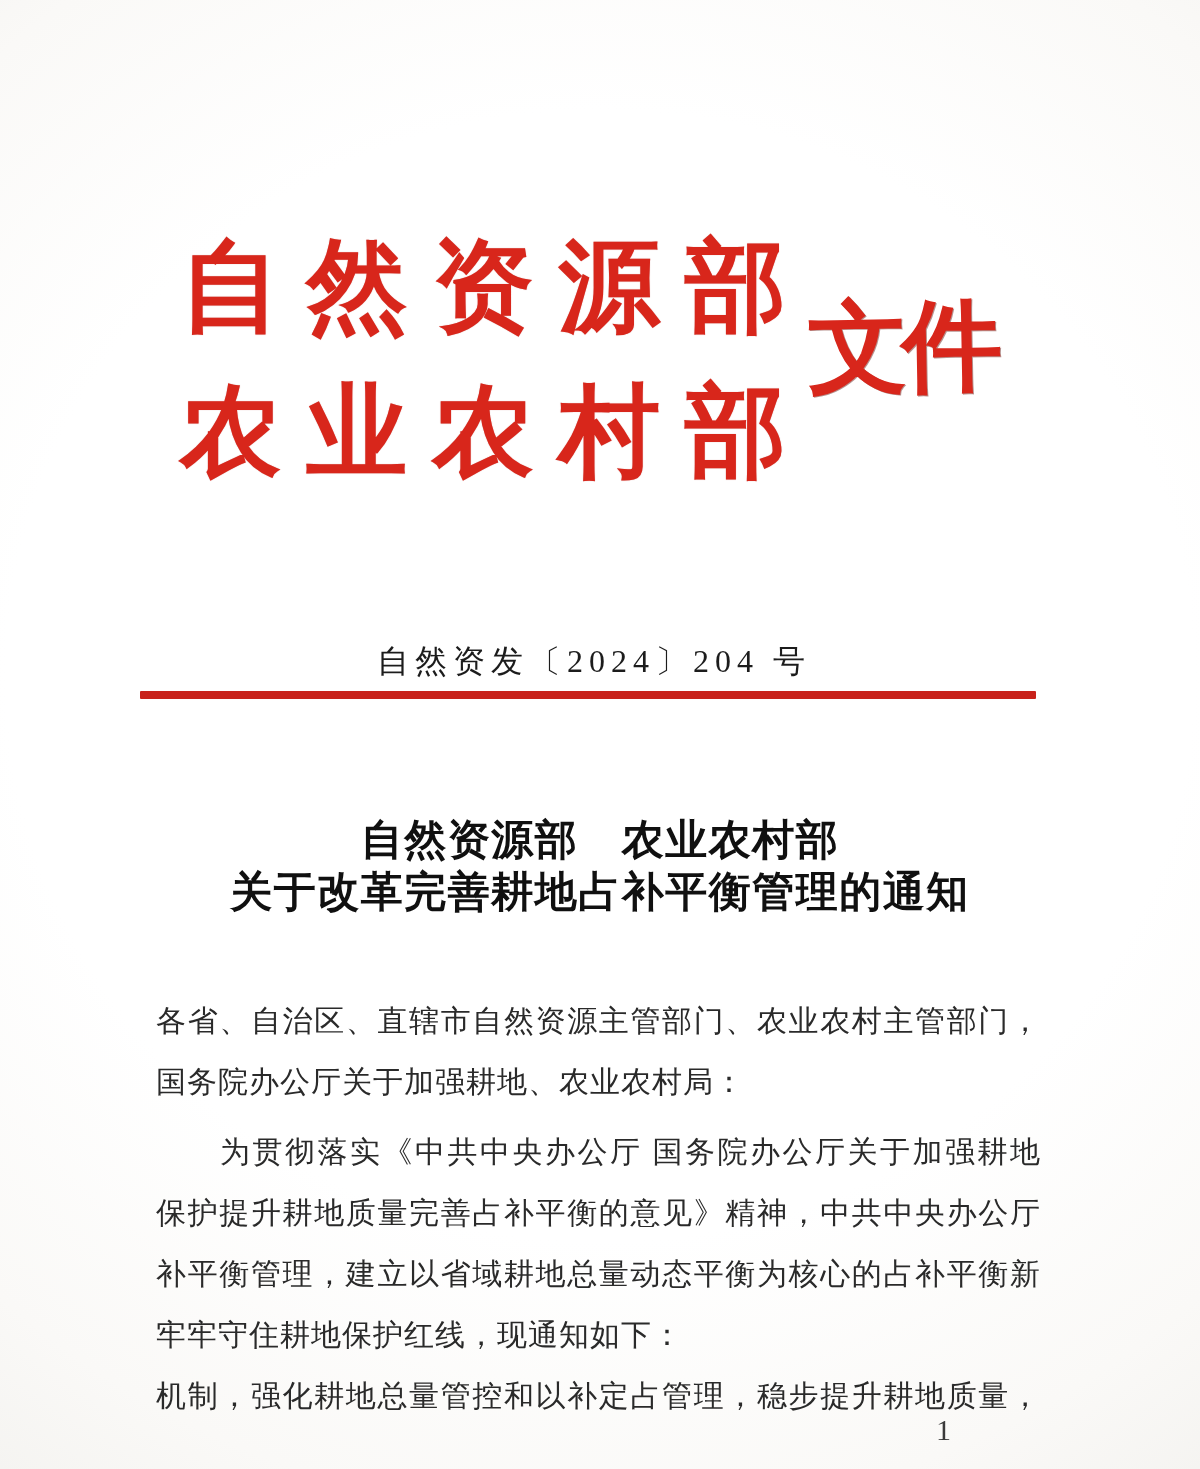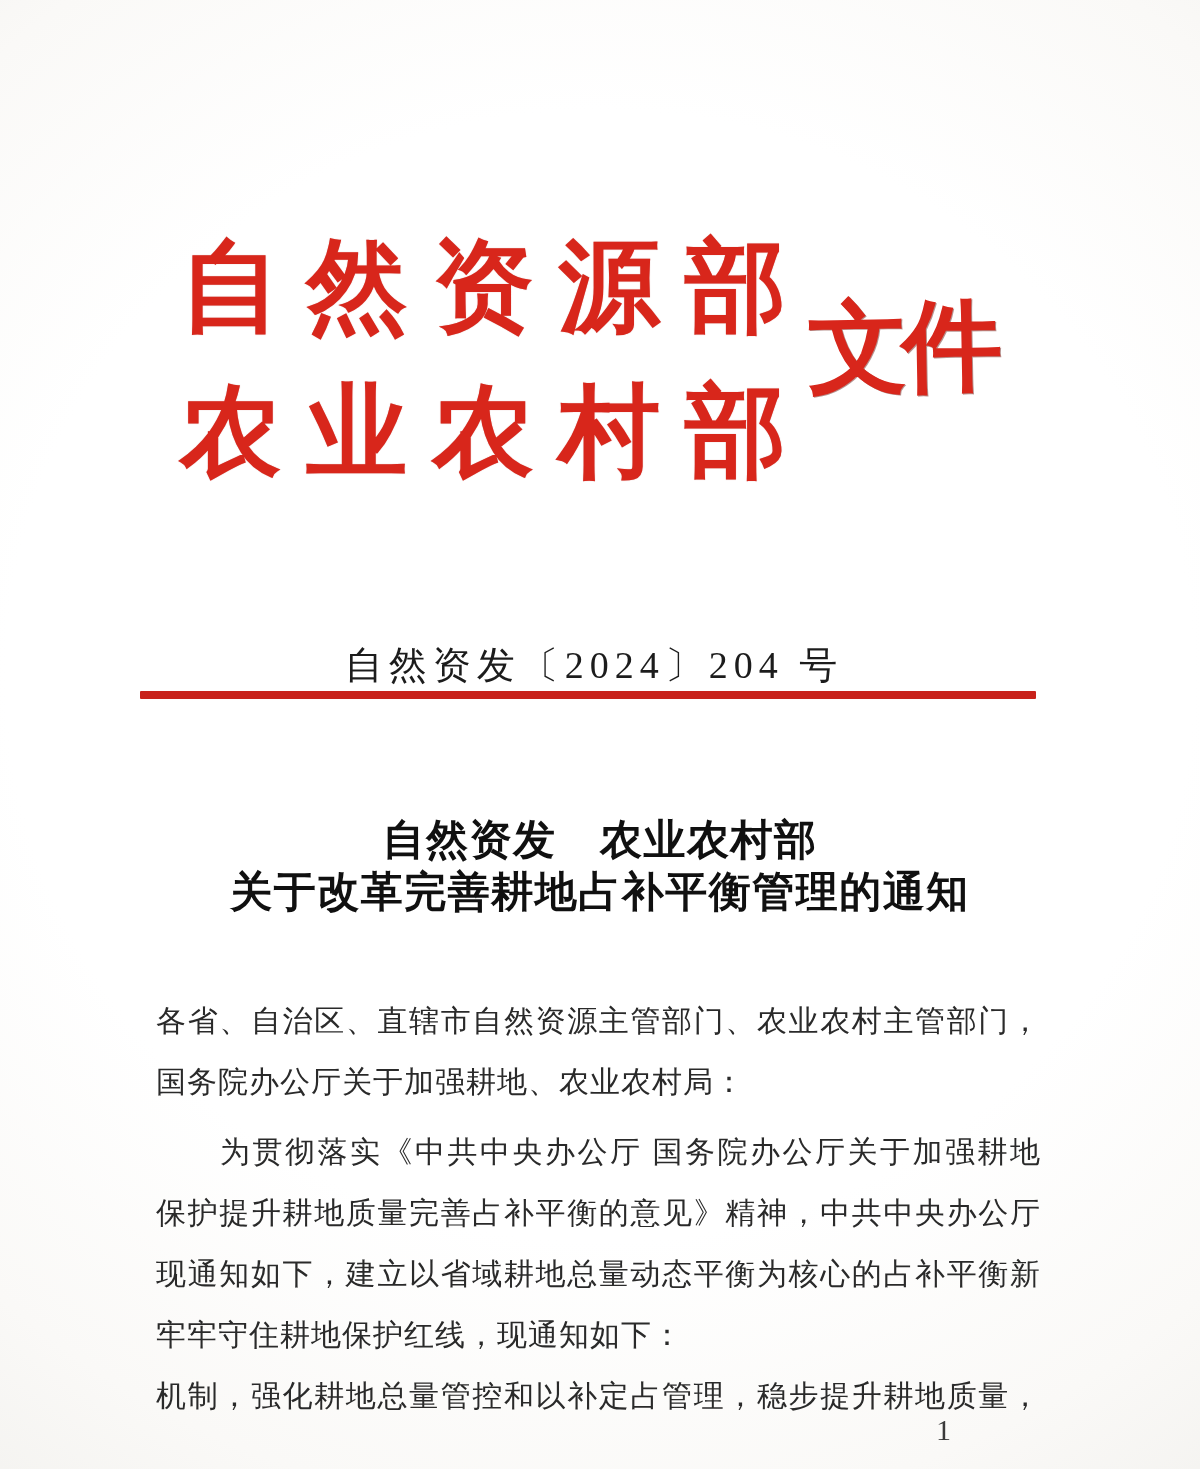--- a/index.html
+++ b/index.html
@@ -37,21 +37,21 @@
     letter-spacing:-6px;
     text-shadow:1px 1px 0 rgba(90,10,5,.45);
     transform:rotate(-1deg);
     white-space:nowrap;
   }
   
   .doc-number{
     position:absolute;left:0;top:640px;width:1188px;
     text-align:center;
     color:var(--ink);
-    font-size:38px;letter-spacing:6px;
+    font-size:32px;letter-spacing:6px;
     white-space:nowrap;
   }
   
   .red-rule{
     position:absolute;left:140px;top:691px;width:896px;height:8px;
     background:var(--rule);
     border-radius:1px;
   }
   
   .title-line{
@@ -110,31 +110,31 @@
         <span>部</span>
       </div>
   </div>
 
   <div class="doc-type">文件</div>
 
   <div class="doc-number">自然资发〔2024〕204 号</div>
 
   <div class="red-rule"></div>
 
-  <div class="title-line t1">自然资发　农业农村部</div>
+  <div class="title-line t1">自然资源部　农业农村部</div>
   <div class="title-line t2">关于改革完善耕地占补平衡管理的通知</div>
 
   <div class="body-block salutation">
     <div class="body-line just">各省、自治区、直辖市自然资源主管部门、农业农村主管部门，</div>
     <div class="body-line">国务院办公厅关于加强耕地、农业农村局：</div>
   </div>
 
   <div class="body-block para">
     <div class="body-line just indent">为贯彻落实《中共中央办公厅 国务院办公厅关于加强耕地</div>
     <div class="body-line just">保护提升耕地质量完善占补平衡的意见》精神，中共中央办公厅</div>
-    <div class="body-line just">现通知如下，建立以省域耕地总量动态平衡为核心的占补平衡新</div>
+    <div class="body-line just">补平衡管理，建立以省域耕地总量动态平衡为核心的占补平衡新</div>
     <div class="body-line">牢牢守住耕地保护红线，现通知如下：</div>
     <div class="body-line just">机制，强化耕地总量管控和以补定占管理，稳步提升耕地质量，</div>
   </div>
 
   <div class="page-number">1</div>
 
 </div>
 
 </body></html>

